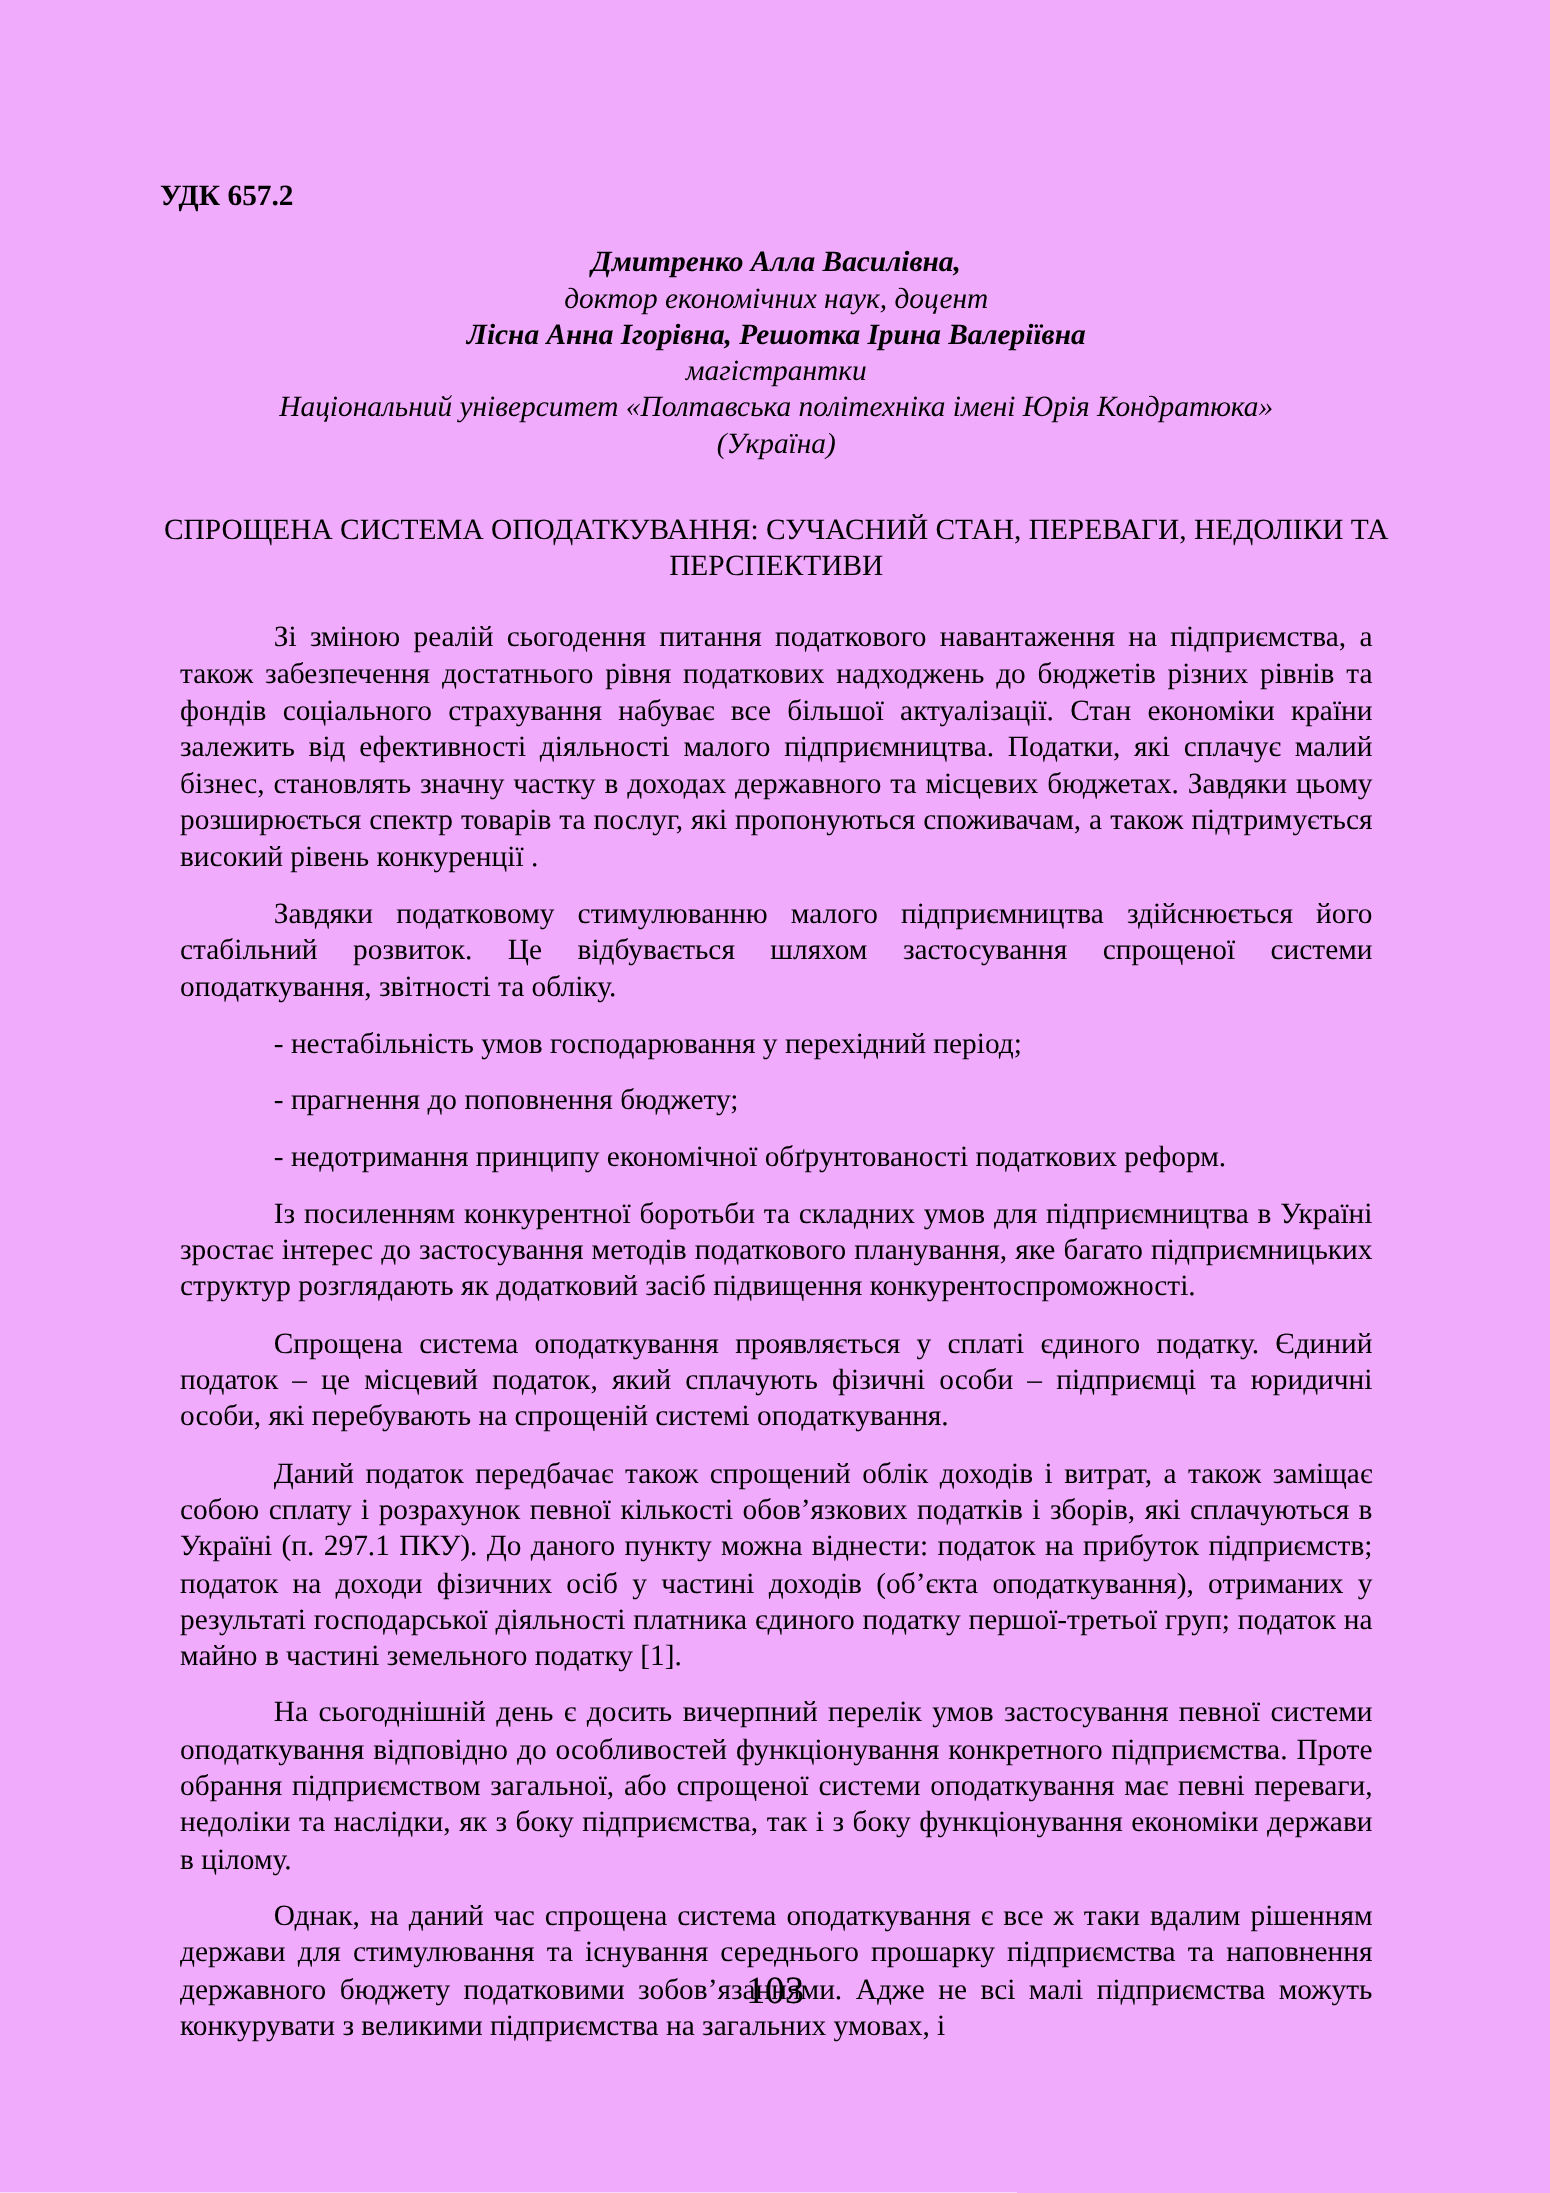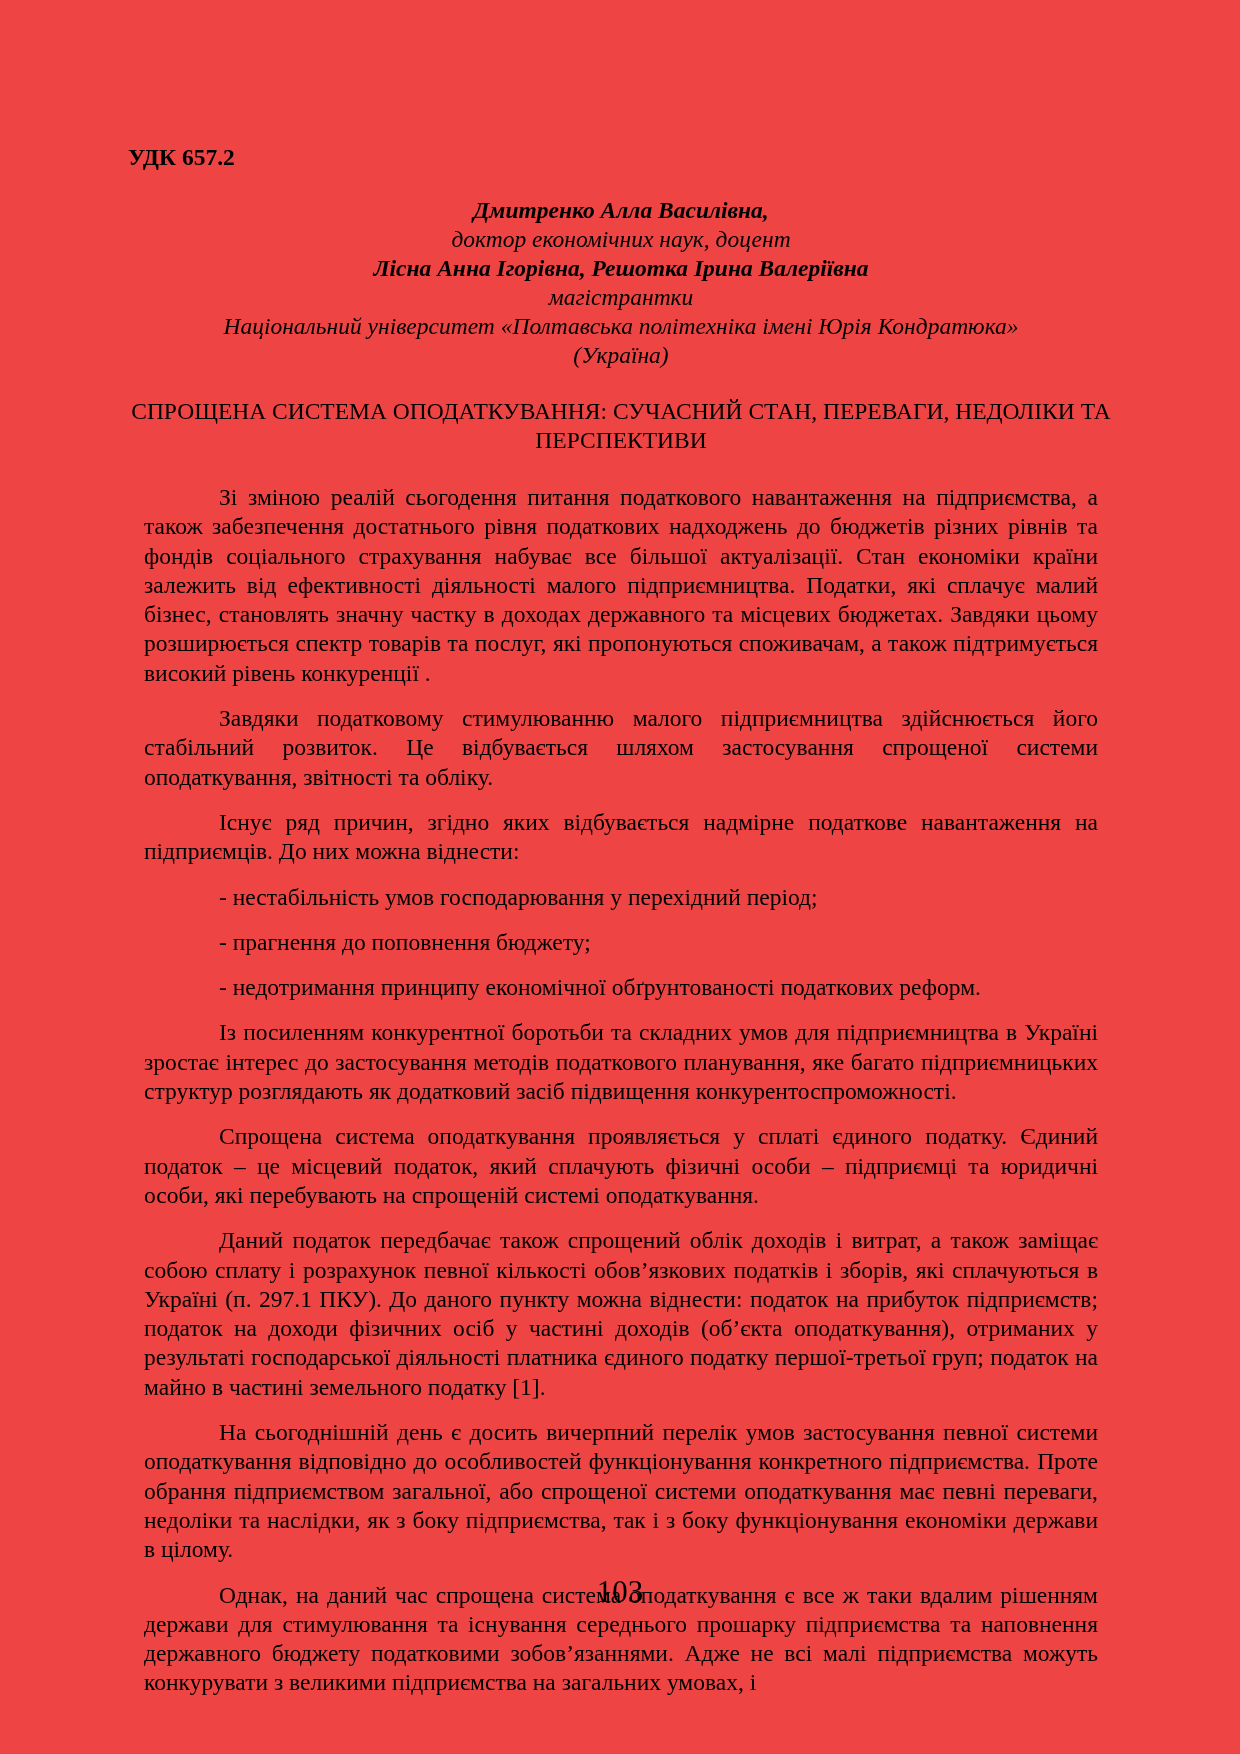--- a/index.html
+++ b/index.html
@@ -1,21 +1,21 @@
 <!DOCTYPE html>
 <html lang="uk"><head>
 <meta charset="utf-8">
 <title>Paper page</title>
 <style>
   html, body { margin: 0; padding: 0; background: #ffffff; }
   .page {
     position: relative;
     width: 1240px;
     height: 1754px;
-    background: #ef4444;
+    background: #f0abfc;
     color: #000000;
     font-family: "Liberation Serif", "DejaVu Serif", serif;
     overflow: hidden;
   }
   .content {
     position: absolute;
     left: 128px;
     top: 143px;
     width: 986px;
   }
@@ -27,21 +27,21 @@
   }
   .authors {
     margin-top: 24px;
     text-align: center;
     font-size: 23.5px;
     line-height: 29px;
   }
   .line-bold-italic { font-weight: bold; font-style: italic; }
   .line-italic { font-style: italic; }
   .title {
-    margin-top: 27px;
+    margin-top: 40px;
     text-align: center;
     font-size: 23.5px;
     line-height: 29px;
     font-weight: normal;
   }
   .bodytext {
     margin-top: 28px;
     font-size: 23.5px;
     line-height: 29.3px;
     text-align: justify;
@@ -76,21 +76,20 @@
       <div class="line-italic">магістрантки</div>
       <div class="line-italic">Національний університет «Полтавська політехніка імені Юрія Кондратюка»</div>
       <div class="line-italic">(Україна)</div>
     </div>
 
     <div class="title">СПРОЩЕНА СИСТЕМА ОПОДАТКУВАННЯ: СУЧАСНИЙ СТАН, ПЕРЕВАГИ, НЕДОЛІКИ ТА ПЕРСПЕКТИВИ</div>
 
     <div class="bodytext">
       <p>Зі зміною реалій сьогодення питання податкового навантаження на підприємства, а також забезпечення достатнього рівня податкових надходжень до бюджетів різних рівнів та фондів соціального страхування набуває все більшої актуалізації. Стан економіки країни залежить від ефективності діяльності малого підприємництва. Податки, які сплачує малий бізнес, становлять значну частку в доходах державного та місцевих бюджетах. Завдяки цьому розширюється спектр товарів та послуг, які пропонуються споживачам, а також підтримується високий рівень конкуренції .</p>
       <p>Завдяки податковому стимулюванню малого підприємництва здійснюється його стабільний розвиток. Це відбувається шляхом застосування спрощеної системи оподаткування, звітності та обліку.</p>
-      <p>Існує ряд причин, згідно яких відбувається надмірне податкове навантаження на підприємців. До них можна віднести:</p>
       <p>- нестабільність умов господарювання у перехідний період;</p>
       <p>- прагнення до поповнення бюджету;</p>
       <p>- недотримання принципу економічної обґрунтованості податкових реформ.</p>
       <p>Із посиленням конкурентної боротьби та складних умов для підприємництва в Україні зростає інтерес до застосування методів податкового планування, яке багато підприємницьких структур розглядають як додатковий засіб підвищення конкурентоспроможності.</p>
       <p>Спрощена система оподаткування проявляється у сплаті єдиного податку. Єдиний податок – це місцевий податок, який сплачують фізичні особи – підприємці та юридичні особи, які перебувають на спрощеній системі оподаткування.</p>
       <p>Даний податок передбачає також спрощений облік доходів і витрат, а також заміщає собою сплату і розрахунок певної кількості обов’язкових податків і зборів, які сплачуються в Україні (п. 297.1 ПКУ). До даного пункту можна віднести: податок на прибуток підприємств; податок на доходи фізичних осіб у частині доходів (об’єкта оподаткування), отриманих у результаті господарської діяльності платника єдиного податку першої-третьої груп; податок на майно в частині земельного податку [1].</p>
       <p>На сьогоднішній день є досить вичерпний перелік умов застосування певної системи оподаткування відповідно до особливостей функціонування конкретного підприємства. Проте обрання підприємством загальної, або спрощеної системи оподаткування має певні переваги, недоліки та наслідки, як з боку підприємства, так і з боку функціонування економіки держави в цілому.</p>
       <p>Однак, на даний час спрощена система оподаткування є все ж таки вдалим рішенням держави для стимулювання та існування середнього прошарку підприємства та наповнення державного бюджету податковими зобов’язаннями. Адже не всі малі підприємства можуть конкурувати з великими підприємства на загальних умовах, і</p>
     </div>
 

